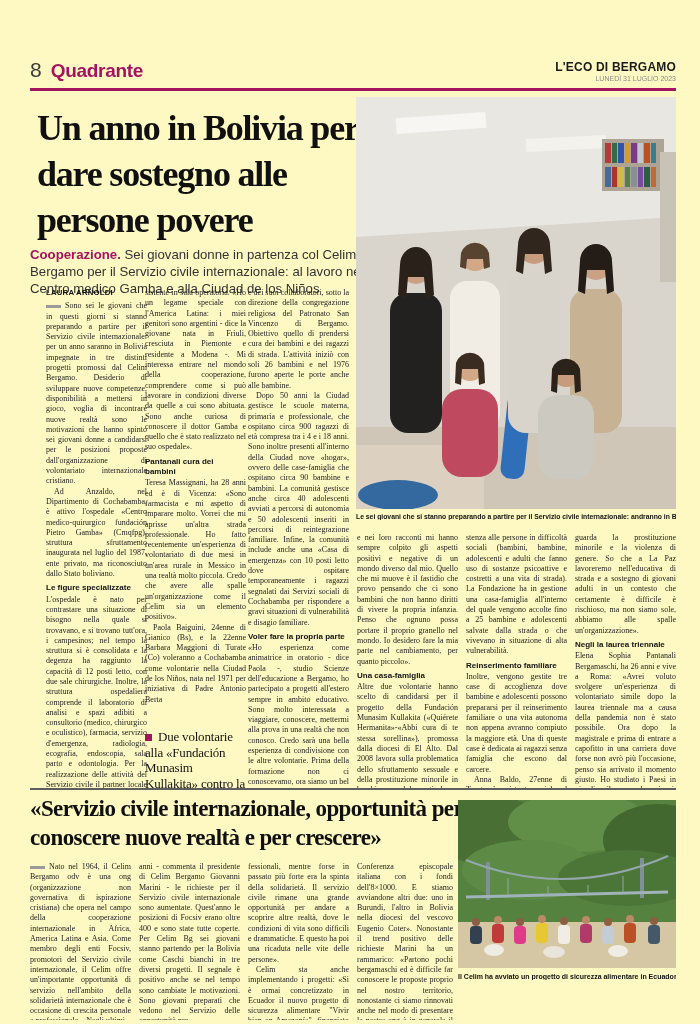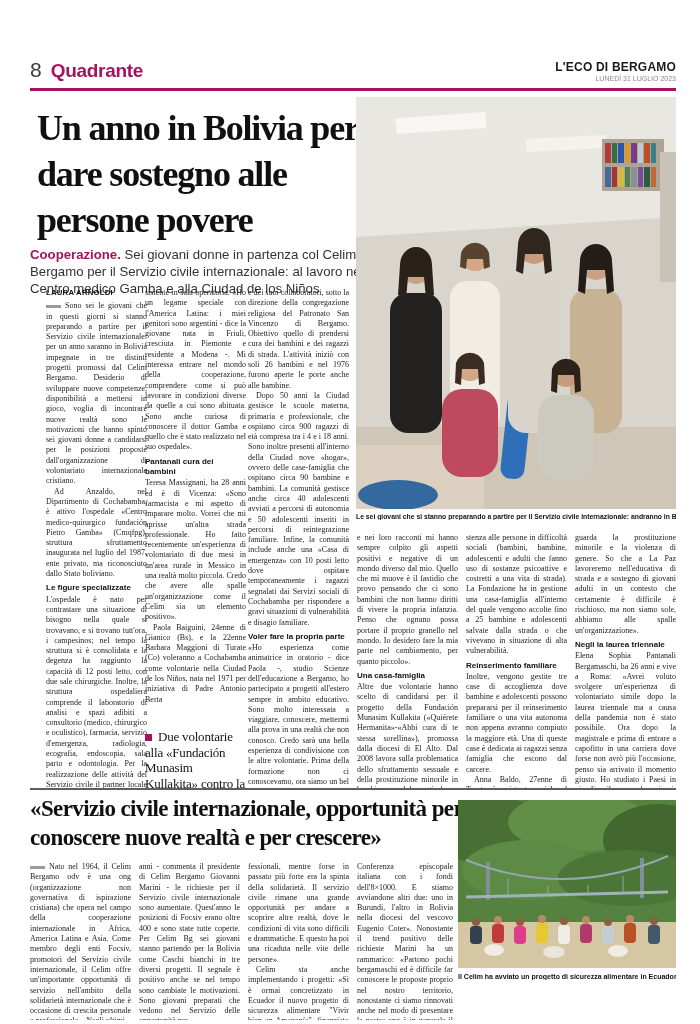--- a/index.html
+++ b/index.html
@@ -1,17 +1,17 @@
 <!DOCTYPE html>
 <html style="--accent: #a5135f;"><head>
 <meta charset="utf-8">
 <style>
   :root{ --accent:#a5135f; }
   html,body{margin:0;padding:0;background:#e9e7e2;}
-  .page{position:relative;width:700px;height:1024px;background:#ffffff;margin:0 auto;
+  .page{position:relative;width:700px;height:1024px;background:#fef9c3;margin:0 auto;
         font-family:"Liberation Serif",serif;color:#222;overflow:hidden;}
   
   .masthead{position:absolute;left:30px;top:58px;width:646px;height:28px;}
   .pagenum{font-family:"Liberation Sans",sans-serif;font-size:21px;color:#3a3a3a;vertical-align:bottom;}
   .section-name{font-family:"Liberation Sans",sans-serif;font-weight:bold;font-size:19px;
         color:var(--accent);margin-left:9px;letter-spacing:-0.3px;}
   .mast-right{position:absolute;right:0;top:2px;text-align:right;font-family:"Liberation Sans",sans-serif;}
   .paper-name{font-size:12px;font-weight:bold;color:#1a1a1a;letter-spacing:.2px;}
   .paper-date{font-size:7px;color:#8a8a8a;margin-top:1px;}
   .mast-rule{position:absolute;left:30px;top:88px;width:646px;height:3px;background:var(--accent);}

